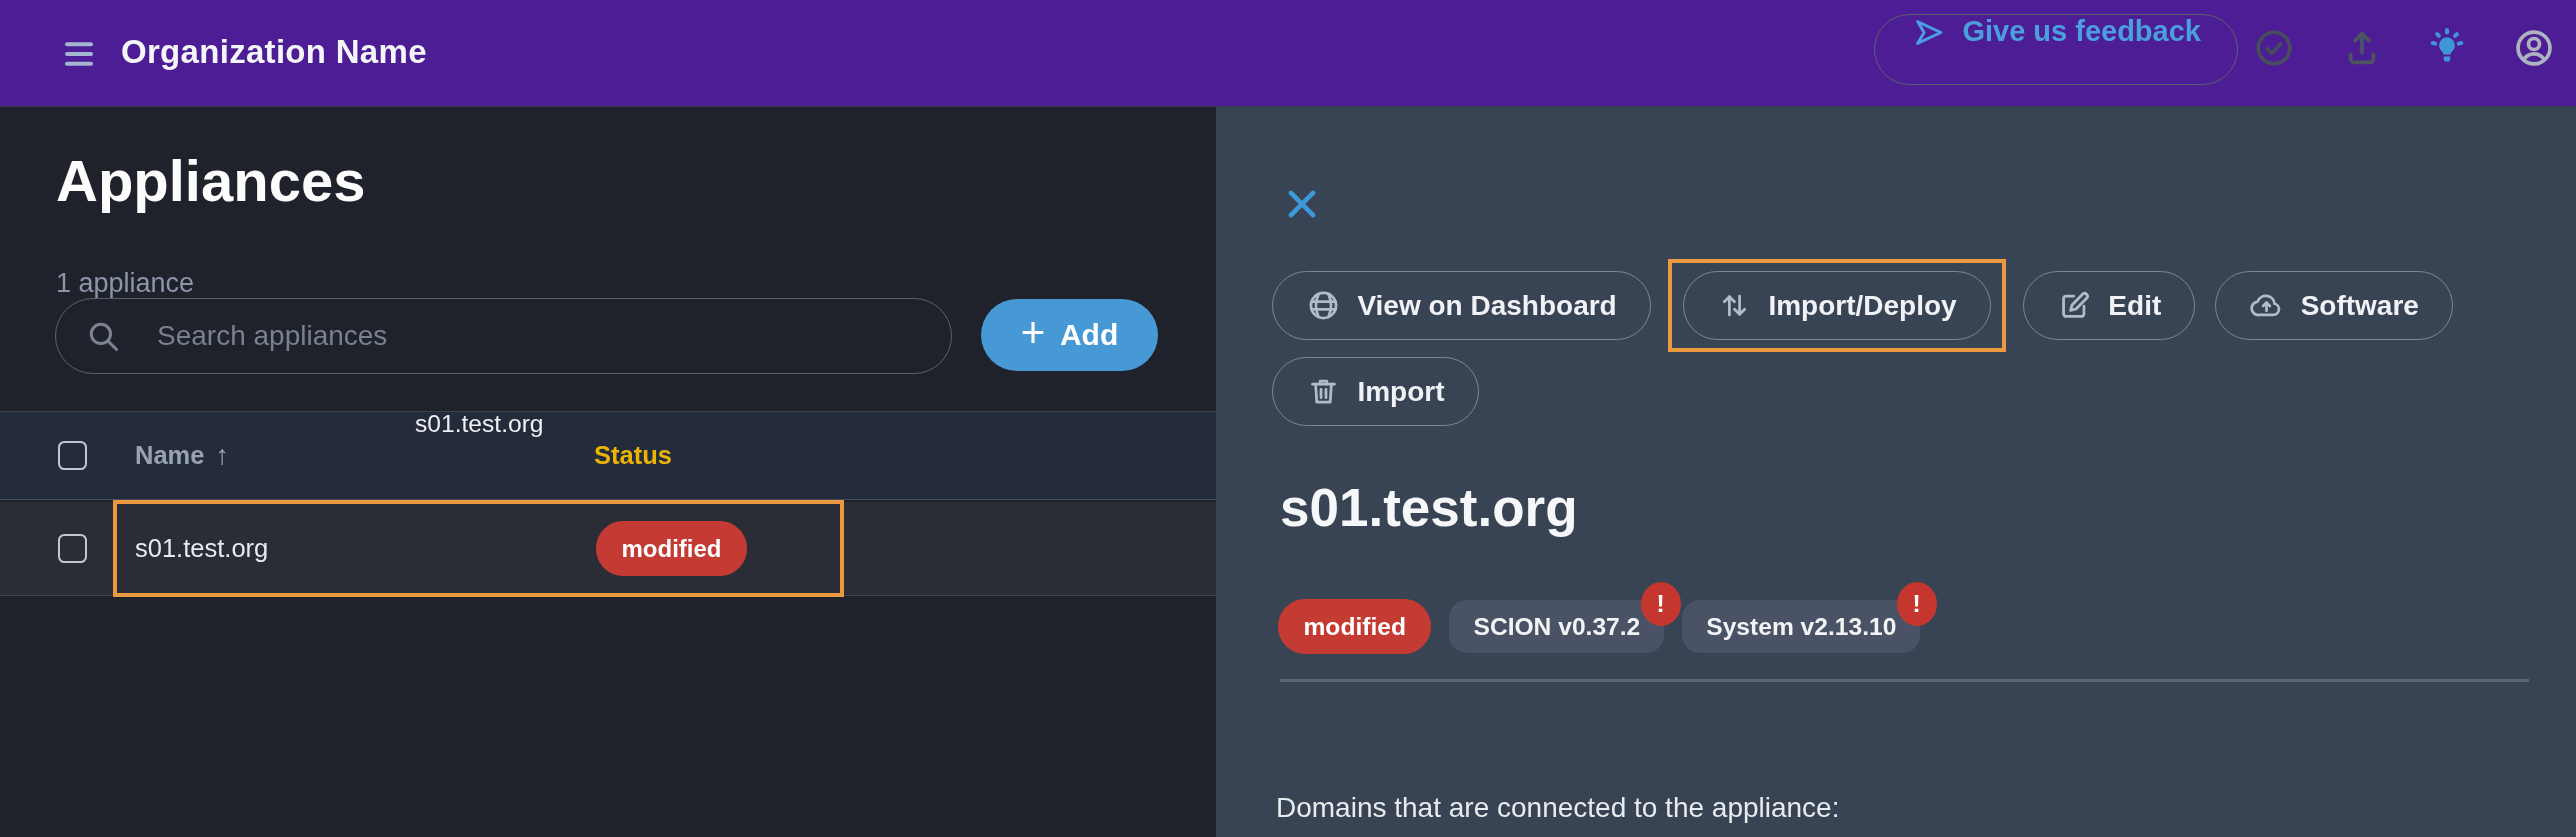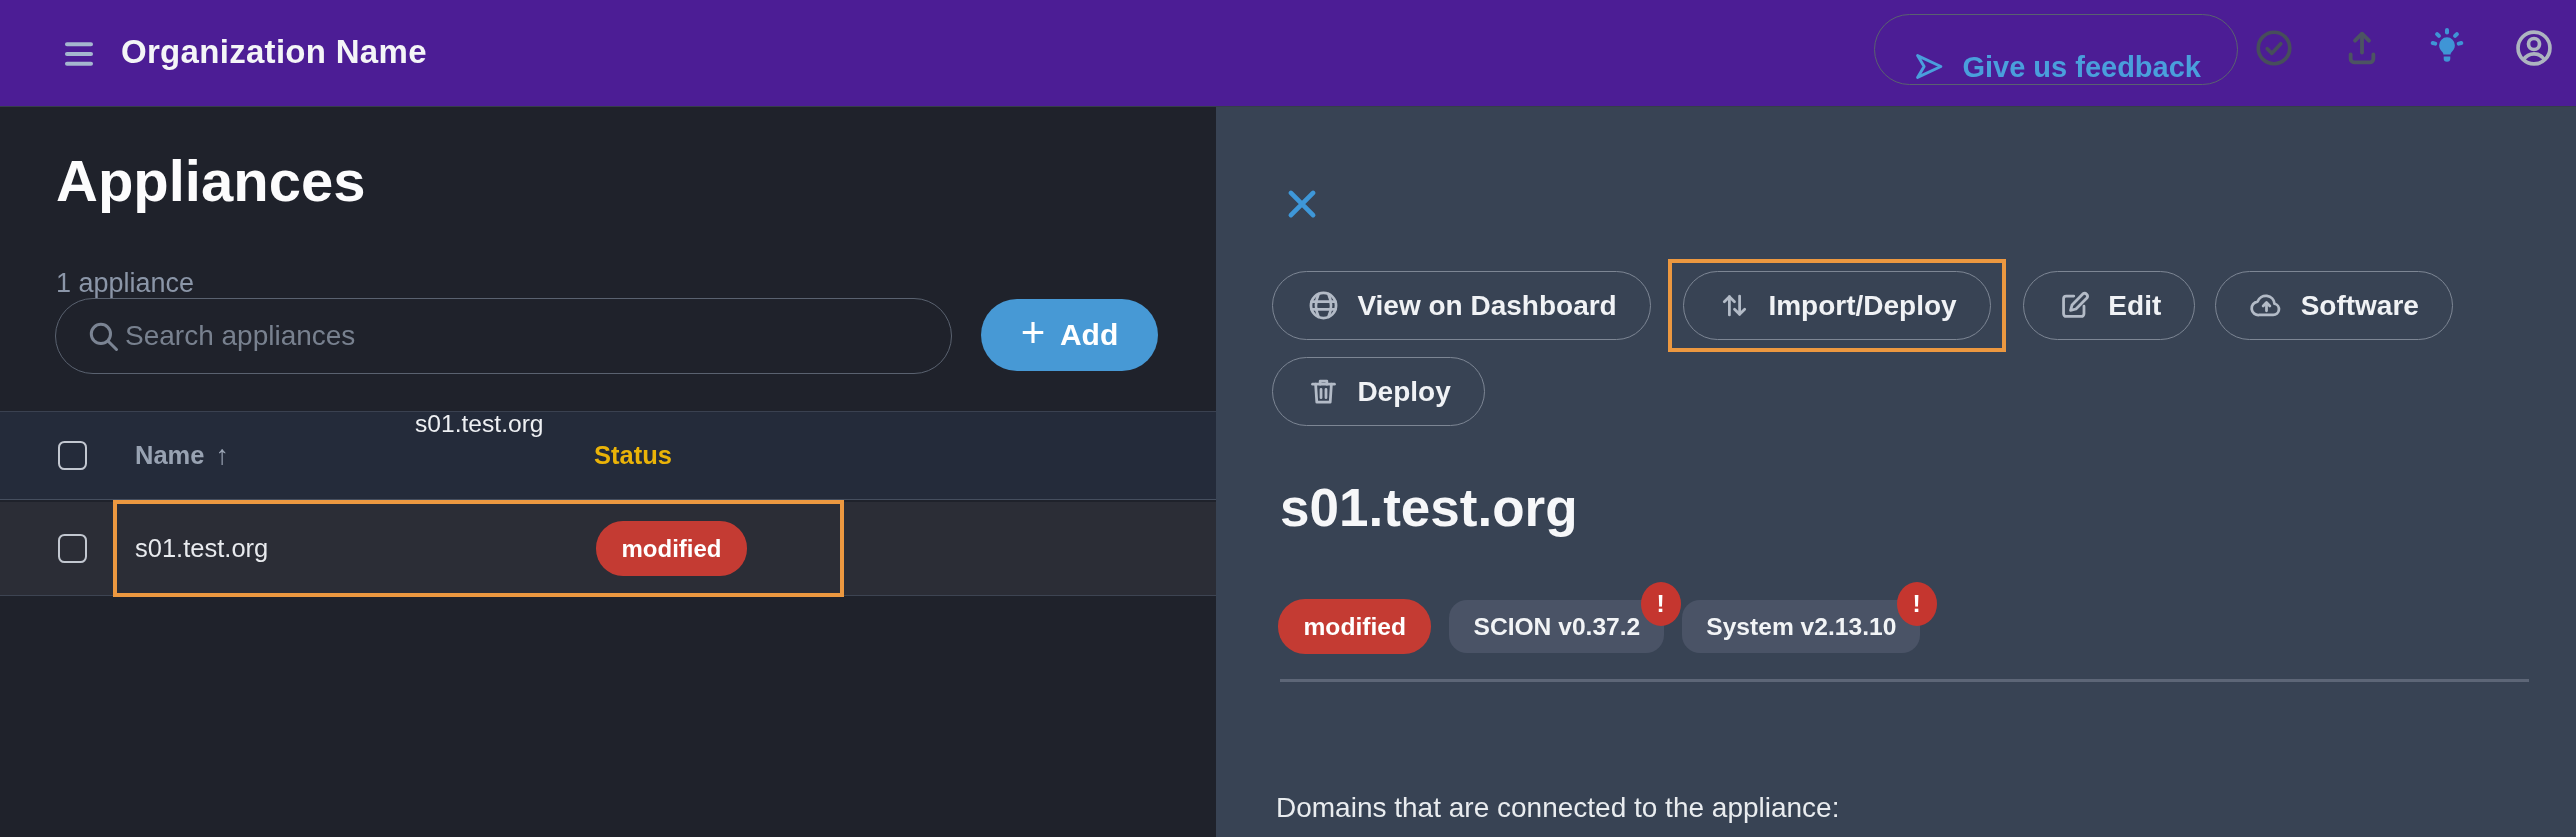--- a/index.html
+++ b/index.html
@@ -4,33 +4,33 @@
 <style>
   * { box-sizing: border-box; margin: 0; padding: 0; }
   html,body { background:#1f222b; }
   body { font-family:"Liberation Sans", sans-serif; }
   #app { position:relative; width:2576px; height:837px; background:#1f222b; overflow:hidden; color:#e8eaee; }
 
   
   .header { position:absolute; left:0; top:0; width:2576px; height:107px; background:#4c1d95; border-bottom:1.8px solid #363d4b; }
   .hamburger { position:absolute; left:55px; top:31px; width:47px; height:46px; display:flex; align-items:center; justify-content:center; cursor:pointer; color:#a5b7d0; background:none; border:none; }
   .org-title { position:absolute; left:121px; top:33px; font-size:33px; font-weight:700; color:#f4f5f7; letter-spacing:0.3px; }
-  .feedback-btn { position:absolute; left:1874px; top:13.7px; height:71px; padding:0 36px; display:flex; align-items:flex-end; gap:16.4px; border:1.8px solid #59616f; border-radius:36px; background:transparent; color:#4a9fdc; font-size:29px; font-weight:700; font-family:inherit; cursor:pointer; }
+  .feedback-btn { position:absolute; left:1874px; top:13.7px; height:71px; padding:0 36px; display:flex; align-items:flex-start; gap:16.4px; border:1.8px solid #59616f; border-radius:36px; background:transparent; color:#4a9fdc; font-size:29px; font-weight:700; font-family:inherit; cursor:pointer; }
   .hdr-icon { position:absolute; top:24px; width:47px; height:47px; background:none; border:none; display:flex; align-items:center; justify-content:center; cursor:pointer; }
   .hdr-icon svg { width:44px; height:44px; }
   .ic-check  { left:2250px; color:#474e5b; }
   .ic-upload { left:2338px; color:#4c5462; }
   .ic-bulb   { left:2423px; color:#3f95d6; }
   .ic-user   { left:2510px; color:#adb4c0; }
 
   
   .page-title { position:absolute; left:56px; top:147px; font-size:58px; font-weight:800; color:#fcfcfd; }
   .page-subtitle { position:absolute; left:56px; top:228px; font-size:27px; color:#8b96a8;margin-top:40px; }
 
-  .search-box { position:absolute; left:55px; top:298px; width:897px; height:76px; border:1.8px solid #5a6270; border-radius:38px; display:flex; align-items:center; padding:0 29px; gap:4px; background:transparent; }
+  .search-box { position:absolute; left:55px; top:298px; width:897px; height:76px; border:1.8px solid #5a6270; border-radius:38px; display:flex; align-items:center; padding:0 29px; gap:36px; background:transparent; }
   .search-box svg { width:36px; height:36px; color:#7b8493; flex:none; }
   .search-box input { flex:1; background:transparent; border:none; outline:none; font-family:inherit; font-size:28px; color:#dfe3e9; }
   .search-box input::placeholder { color:#78818f; }
 
   .add-btn { position:absolute; left:981px; top:299px; width:177px; height:72px; border:none; border-radius:36px; background:#4799d5; color:#ffffff; display:flex; align-items:center; justify-content:center; gap:14.6px; font-size:30px; font-weight:700; font-family:inherit; cursor:pointer; }
   .add-plus { font-size:42px; font-weight:400; line-height:1; margin-top:-3.6px; }
 
   .table-head { position:absolute; left:0; top:411px; width:1260px; height:89px; background:#242b3a; border-top:1.8px solid #3a4150; border-bottom:1.8px solid #454e5e; display:flex; align-items:center; }
   .table-row  { position:absolute; left:0; top:502px; width:1216px; height:94px; background:#2b2d36; border-bottom:1.8px solid #3d4452; display:flex; align-items:center; }
   .checkbox { width:29px; height:29px; border:2.7px solid #c2c7d0; border-radius:6.4px; margin-left:58px; flex:none; background:transparent; cursor:pointer; }
@@ -202,21 +202,21 @@
         <span>Software</span>
       </button>
 
       <button class="action-btn">
         <svg viewBox="0 0 24 24" fill="none" stroke="currentColor" stroke-width="1.9" stroke-linecap="round" stroke-linejoin="round">
           <path d="M4.5 7h15"></path>
             <path d="M9.7 7V4.9h4.6V7"></path>
           <path d="M6.6 7l.8 12.3h9.2L17.4 7"></path>
           <path d="M10.3 10.6v5.6M13.7 10.6v5.6"></path>
         </svg>
-        <span>Deploy</span>
+        <span>Import</span>
       </button>
     </div>
 
     <div class="drawer-title">s01.test.org</div>
 
     <div class="badge-row">
       <div class="badge-modified">modified</div>
       <div class="chip">
         <span>SCION v0.37.2</span>
         <span class="chip-alert">!</span>

